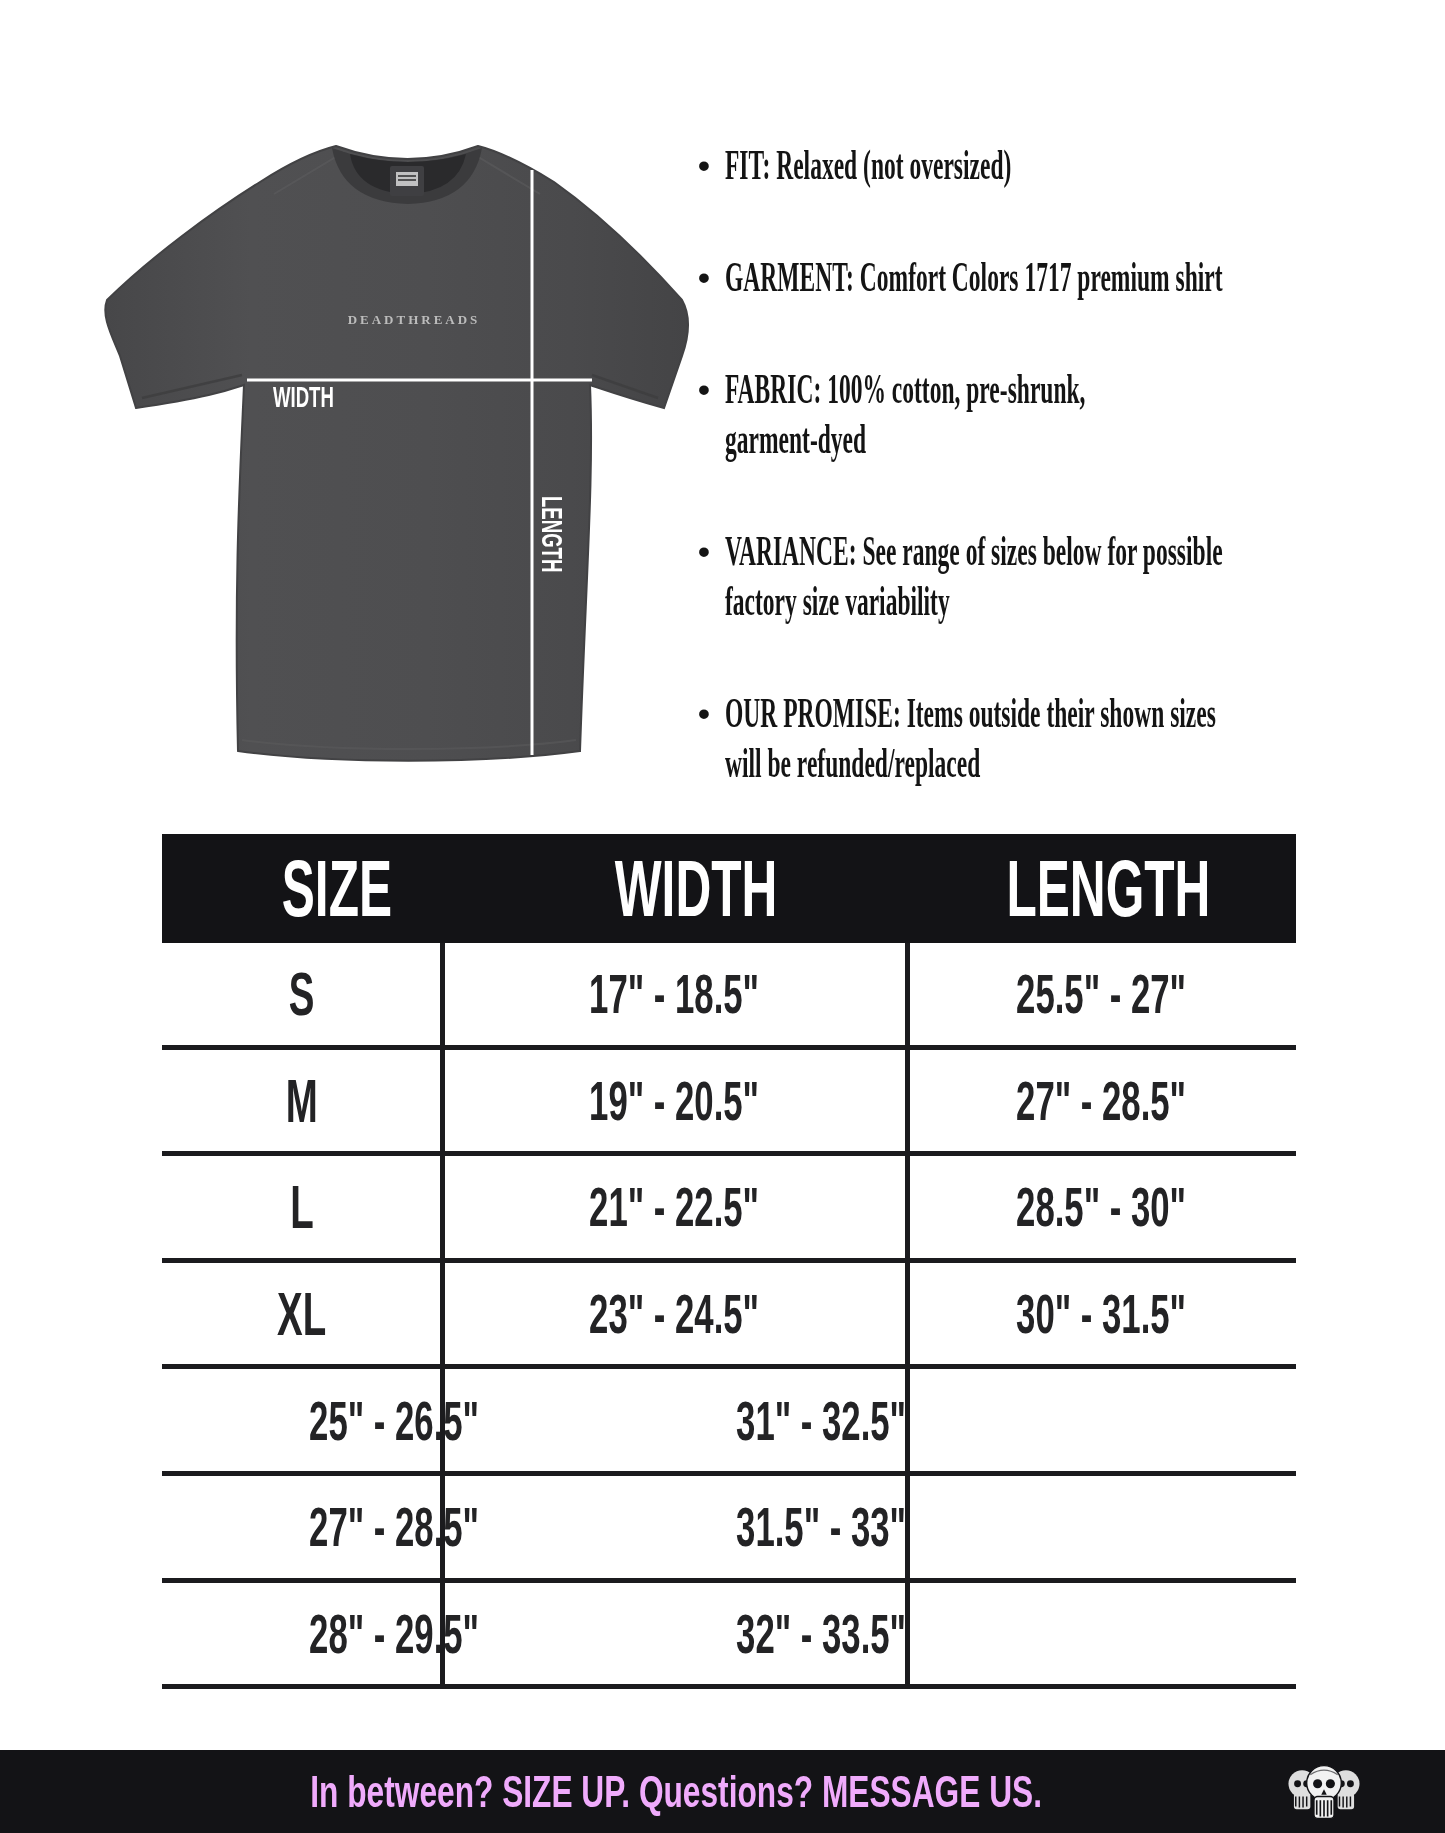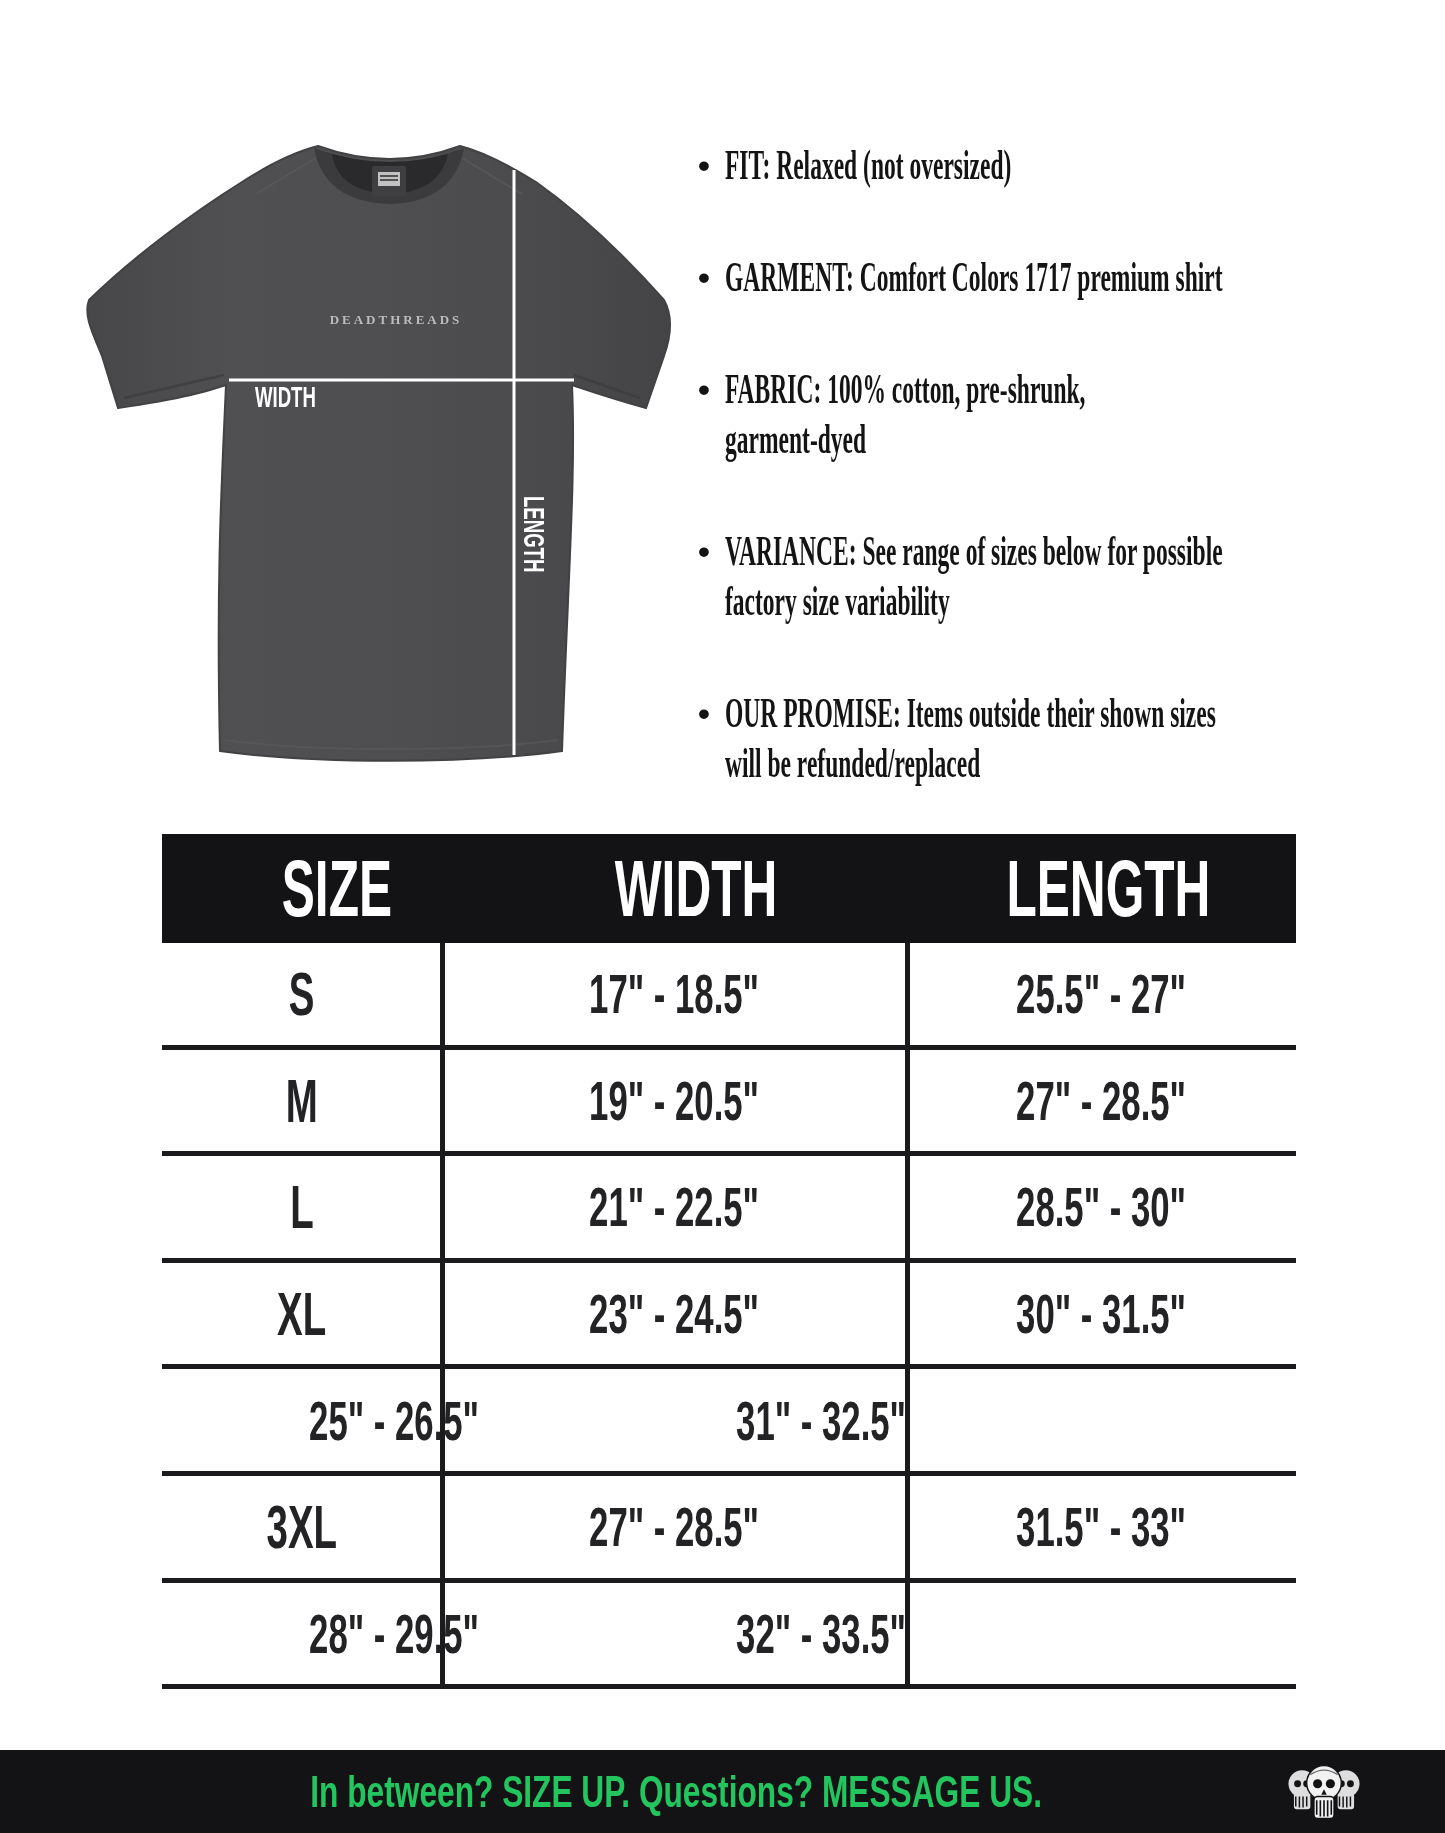--- a/index.html
+++ b/index.html
@@ -2,21 +2,21 @@
 <html><head>
 <meta charset="utf-8">
 <style>
   html,body{margin:0;padding:0;background:#fff;}
   .page{position:relative;width:1445px;height:1833px;background:#ffffff;overflow:hidden;
         font-family:"Liberation Sans",sans-serif;}
   
   .cx{display:inline-block;transform:scaleX(0.62);transform-origin:center;white-space:nowrap;}
 
   
-  .shirt-wrap{position:absolute;left:74px;top:106px;width:620px;height:670px;}
+  .shirt-wrap{position:absolute;left:92px;top:106px;width:620px;height:670px;}
 
   
   .bullets{position:absolute;left:698px;top:140px;width:640px;list-style:none;margin:0;padding:0;
            color:#141414;font-weight:bold;font-size:42px;}
   .bullets li{display:flex;margin:0 0 62px 0;}
   .bullet-dot{width:27px;flex:0 0 27px;line-height:50px;font-size:34px;}
   .bullet-lines{flex:1;font-family:Liberation Serif, serif;}
   .bullet-line{display:block;height:50px;line-height:50px;white-space:nowrap;
                transform:scaleX(0.56);transform-origin:left center;}
 
@@ -31,21 +31,21 @@
   .trow{height:106.6px;box-sizing:border-box;border-bottom:5px solid #1b1b1e;
         display:flex;align-items:center;color:#232325;}
   .td{text-align:center;font-weight:bold;}
   .td.c1{width:280px;font-size:62px;}
   .td.c2{width:465px;font-size:56px;}
   .td.c3{width:389px;font-size:56px;}
 
   
   .footer{position:absolute;left:0;top:1750px;width:1445px;height:83px;background:#131316;}
   .footer-text{position:absolute;left:0;right:93px;top:0;height:83px;line-height:83px;
-               text-align:center;color:#22c55e;font-weight:bold;font-size:44px;}
+               text-align:center;color:#f0abfc;font-weight:bold;font-size:44px;}
   .footer-text .cx{transform:scaleX(0.72);}
   .skulls{position:absolute;right:80px;top:7px;width:82px;height:70px;}
 </style>
 </head>
 <body>
 
 <div class="page">
 
   <div class="shirt-wrap">
     <svg width="620" height="670" viewBox="0 0 620 670">
@@ -163,21 +163,20 @@
         <div class="trow">
       <div class="td c1"><span class="cx">XL</span></div>
       <div class="td c2"><span class="cx">23" - 24.5"</span></div>
       <div class="td c3"><span class="cx">30" - 31.5"</span></div>
     </div>
         <div class="trow">
       <div class="td c2"><span class="cx">25" - 26.5"</span></div>
       <div class="td c3"><span class="cx">31" - 32.5"</span></div>
     </div>
         <div class="trow">
-      <div class="td c1"><span class="cx">3XL</span></div>
       <div class="td c2"><span class="cx">27" - 28.5"</span></div>
       <div class="td c3"><span class="cx">31.5" - 33"</span></div>
     </div>
         <div class="trow">
       <div class="td c2"><span class="cx">28" - 29.5"</span></div>
       <div class="td c3"><span class="cx">32" - 33.5"</span></div>
     </div>
       </div>
   </div>
 

